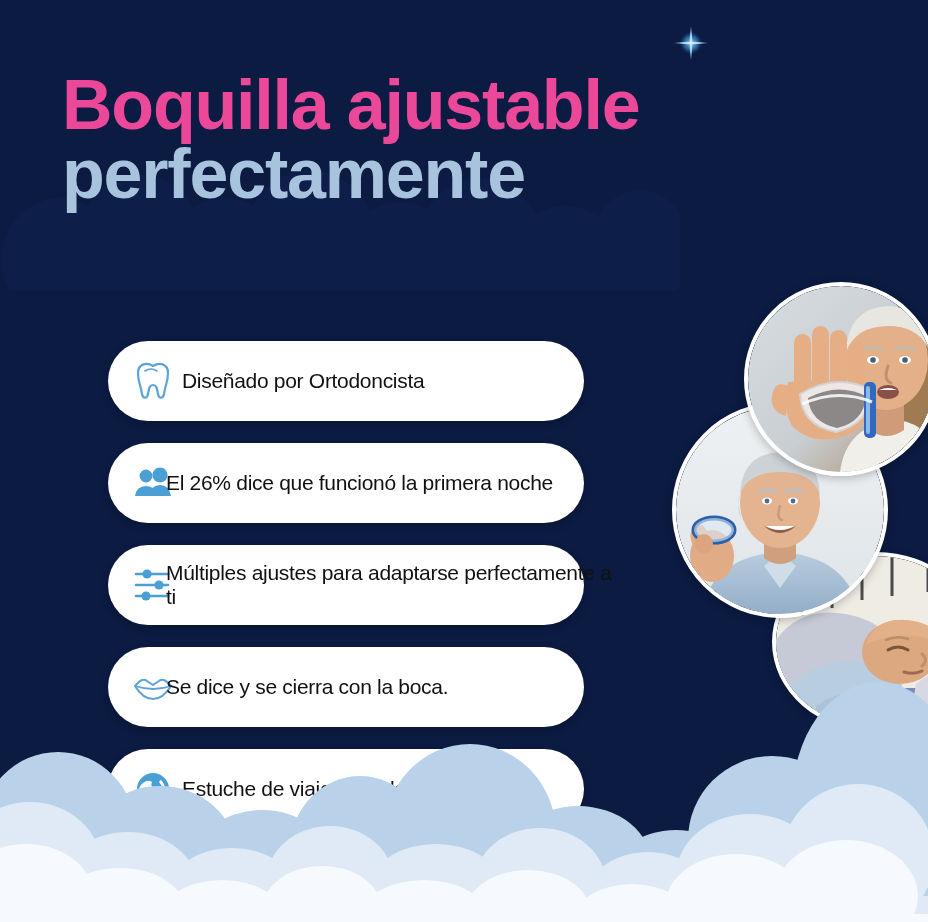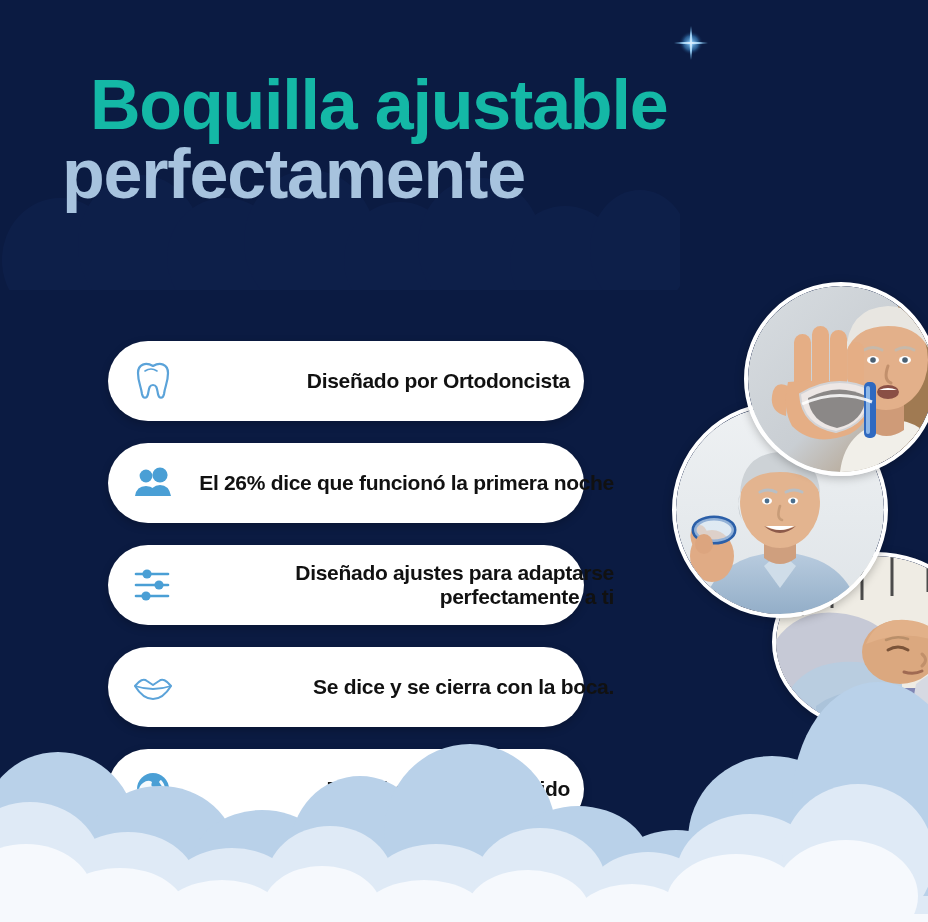--- a/index.html
+++ b/index.html
@@ -29,21 +29,21 @@
   }
 
   
   .headline{
     position:absolute; left:62px; top:52px; width:700px;
     line-height:.92;
     letter-spacing:-1.2px;
   }
   .headline .l1{
     display:block;
-    font-size:70px; font-weight:bold; color:#14b8a6;margin-left:28px;
+    font-size:70px; font-weight:bold; color:#ec4899;
   }
   .headline .l2{
     display:block;
     font-size:70px; font-weight:bold; color:#a7c3de;
     margin-top:4px;
   }
 
   
   .photo{
     position:absolute;
@@ -75,23 +75,23 @@
   .card .ico{
     flex:0 0 auto;
     width:42px;height:42px;
     margin-right:8px;
     display:flex;align-items:center;justify-content:center;
   }
   .card .ico svg{display:block;}
   .card .txt{
     flex:1 1 auto;
     font-size:21px;
-    font-weight:bold;
+    font-weight:normal;
     color:#111111;
-    text-align:right;
+    text-align:left;
     line-height:1.12;
     letter-spacing:-.3px;
     white-space:nowrap;
   }
   
   .card.wide .txt{ position:relative; }
   .card .txt.overflow{
     white-space:normal;
     width:calc(100% + 60px);
     margin-left:-16px;
@@ -330,21 +330,21 @@
           <g stroke="#4a9fd5" stroke-width="2.6" stroke-linecap="round">
             <line x1="2" y1="6" x2="34" y2="6"></line>
             <line x1="2" y1="17" x2="34" y2="17"></line>
             <line x1="2" y1="28" x2="34" y2="28"></line>
           </g>
           <circle cx="13" cy="6" r="4.6" fill="#4a9fd5"></circle>
           <circle cx="25" cy="17" r="4.6" fill="#4a9fd5"></circle>
           <circle cx="12" cy="28" r="4.6" fill="#4a9fd5"></circle>
         </svg>
       </span>
-      <span class="txt overflow">Diseñado ajustes para adaptarse perfectamente a ti</span>
+      <span class="txt overflow">Múltiples ajustes para adaptarse perfectamente a ti</span>
     </div>
 
     <div class="card wide">
       <span class="ico">
         <svg width="42" height="28" viewBox="0 0 42 28" aria-hidden="true">
           <path d="M3 13 q7 -9 12 -5 q6 4 6 4 q0 0 6 -4 q5 -4 12 5 q-8 13 -18 13 q-10 0 -18 -13 Z" fill="none" stroke="#5ba3d9" stroke-width="2.1" stroke-linejoin="round"></path>
           <path d="M3 13 q18 6 36 0" stroke="#5ba3d9" stroke-width="1.8" fill="none"></path>
         </svg>
       </span>
       <span class="txt overflow">Se dice y se cierra con la boca.</span>

